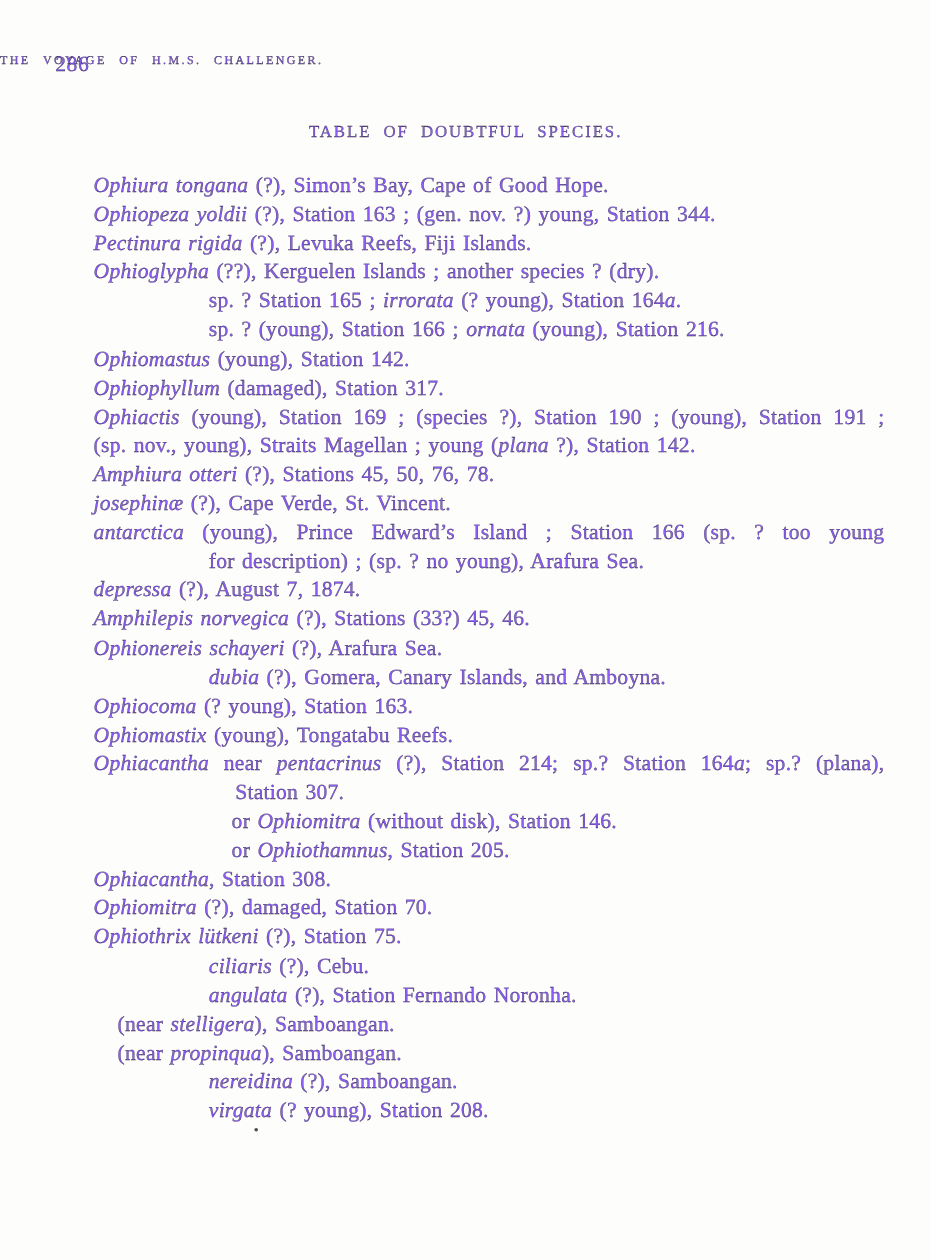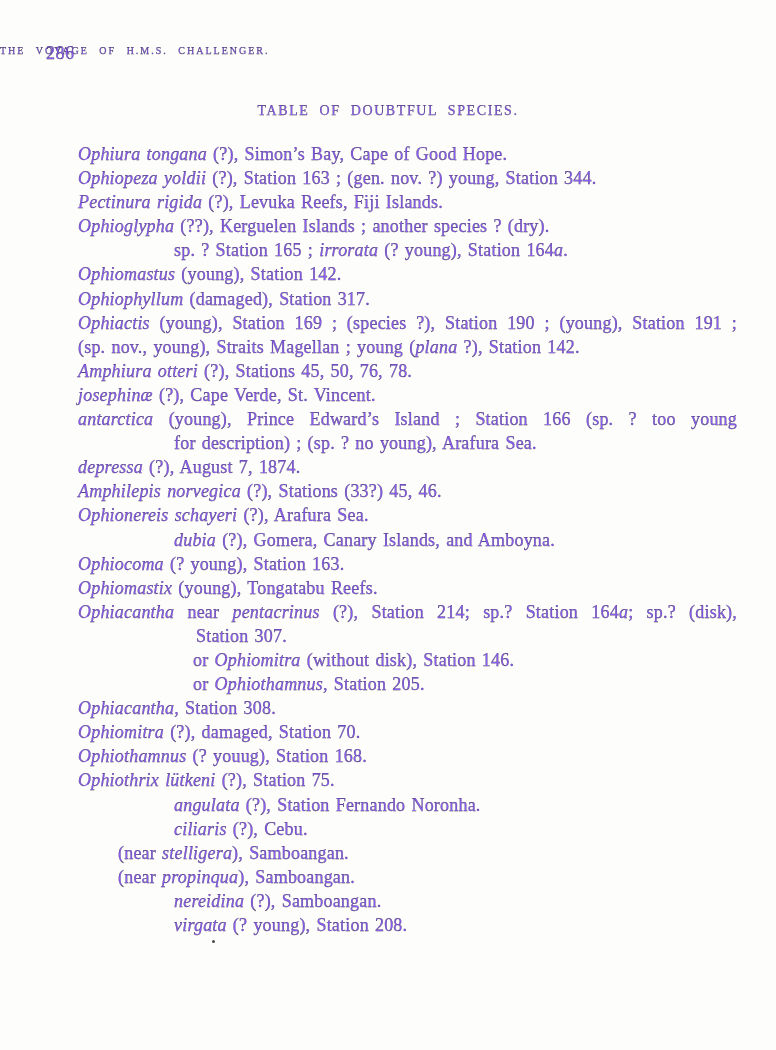--- a/index.html
+++ b/index.html
@@ -35,21 +35,21 @@
   .entries {
     margin: 23px 39px 0 78px;
     font-size: 18px;
     line-height: 24.1px;
     letter-spacing: 0.2px;
     word-spacing: 0.08em;
   }
   .line { white-space: normal; }
   .line i { font-style: italic; }
   .ind0 { margin-left: 0; }
-  .ind1 { margin-left: 40px; }
+  .ind1 { margin-left: 20px; }
   .ind2 { }
   .ind3 { margin-left: 96px; }
   .ind4 { margin-left: 115px; }
   .ind5 { margin-left: 118px; }
   .justify { text-align: justify; text-align-last: justify; }
   .speck {
     position: absolute; left: 212px; top: 940px;
     width: 3px; height: 3px; border-radius: 50%;
     background: #4a4a46;
   }
@@ -62,43 +62,43 @@
     <div class="page-number">286</div>
     <div class="running-title">THE VOYAGE OF H.M.S. CHALLENGER.</div>
   </div>
   <div class="section-title">TABLE OF DOUBTFUL SPECIES.</div>
   <div class="entries">
       <div class="line ind0"><i>Ophiura tongana</i><span> (?), Simon’s Bay, Cape of Good Hope.</span></div>
       <div class="line ind0"><i>Ophiopeza yoldii</i><span> (?), Station 163 ; (gen. nov. ?) young, Station 344.</span></div>
       <div class="line ind0"><i>Pectinura rigida</i><span> (?), Levuka Reefs, Fiji Islands.</span></div>
       <div class="line ind0"><i>Ophioglypha</i><span> (??), Kerguelen Islands ; another species ? (dry).</span></div>
       <div class="line ind3"><span>sp. ? Station 165 ; </span><i>irrorata</i><span> (? young), Station 164</span><i>a</i><span>.</span></div>
+      <div class="line ind3"><span>sp. ? (young), Station 166 ; </span><i>ornata</i><span> (young), Station 216.</span></div>
       <div class="line ind0"><i>Ophiomastus</i><span> (young), Station 142.</span></div>
       <div class="line ind0"><i>Ophiophyllum</i><span> (damaged), Station 317.</span></div>
       <div class="line ind0 justify"><i>Ophiactis</i><span> (young), Station 169 ; (species ?), Station 190 ; (young), Station 191 ;</span></div>
       <div class="line ind2"><span>(sp. nov., young), Straits Magellan ; young (</span><i>plana</i><span> ?), Station 142.</span></div>
       <div class="line ind0"><i>Amphiura otteri</i><span> (?), Stations 45, 50, 76, 78.</span></div>
       <div class="line ind2"><i>josephinæ</i><span> (?), Cape Verde, St. Vincent.</span></div>
       <div class="line ind2 justify"><i>antarctica</i><span> (young), Prince Edward’s Island ; Station 166 (sp. ? too young</span></div>
       <div class="line ind3"><span>for description) ; (sp. ? no young), Arafura Sea.</span></div>
       <div class="line ind2"><i>depressa</i><span> (?), August 7, 1874.</span></div>
       <div class="line ind0"><i>Amphilepis norvegica</i><span> (?), Stations (33?) 45, 46.</span></div>
       <div class="line ind0"><i>Ophionereis schayeri</i><span> (?), Arafura Sea.</span></div>
       <div class="line ind3"><i>dubia</i><span> (?), Gomera, Canary Islands, and Amboyna.</span></div>
       <div class="line ind0"><i>Ophiocoma</i><span> (? young), Station 163.</span></div>
       <div class="line ind0"><i>Ophiomastix</i><span> (young), Tongatabu Reefs.</span></div>
-      <div class="line ind0 justify"><i>Ophiacantha</i><span> near </span><i>pentacrinus</i><span> (?), Station 214; sp.? Station 164</span><i>a</i><span>; sp.? (disk),</span></div>
+      <div class="line ind0 justify"><i>Ophiacantha</i><span> near </span><i>pentacrinus</i><span> (?), Station 214; sp.? Station 164</span><i>a</i><span>; sp.? (plana),</span></div>
       <div class="line ind5"><span>Station 307.</span></div>
       <div class="line ind4"><span>or </span><i>Ophiomitra</i><span> (without disk), Station 146.</span></div>
       <div class="line ind4"><span>or </span><i>Ophiothamnus</i><span>, Station 205.</span></div>
       <div class="line ind0"><i>Ophiacantha</i><span>, Station 308.</span></div>
       <div class="line ind0"><i>Ophiomitra</i><span> (?), damaged, Station 70.</span></div>
-      <div class="line ind0"><i>Ophiothamnus</i><span> (? youug), Station 168.</span></div>
       <div class="line ind0"><i>Ophiothrix lütkeni</i><span> (?), Station 75.</span></div>
+      <div class="line ind3"><i>ciliaris</i><span> (?), Cebu.</span></div>
       <div class="line ind3"><i>angulata</i><span> (?), Station Fernando Noronha.</span></div>
-      <div class="line ind3"><i>ciliaris</i><span> (?), Cebu.</span></div>
       <div class="line ind1"><span>(near </span><i>stelligera</i><span>), Samboangan.</span></div>
       <div class="line ind1"><span>(near </span><i>propinqua</i><span>), Samboangan.</span></div>
       <div class="line ind3"><i>nereidina</i><span> (?), Samboangan.</span></div>
       <div class="line ind3"><i>virgata</i><span> (? young), Station 208.</span></div>
     </div>
   <div class="speck"></div>
 </div>
 
 </body></html>

